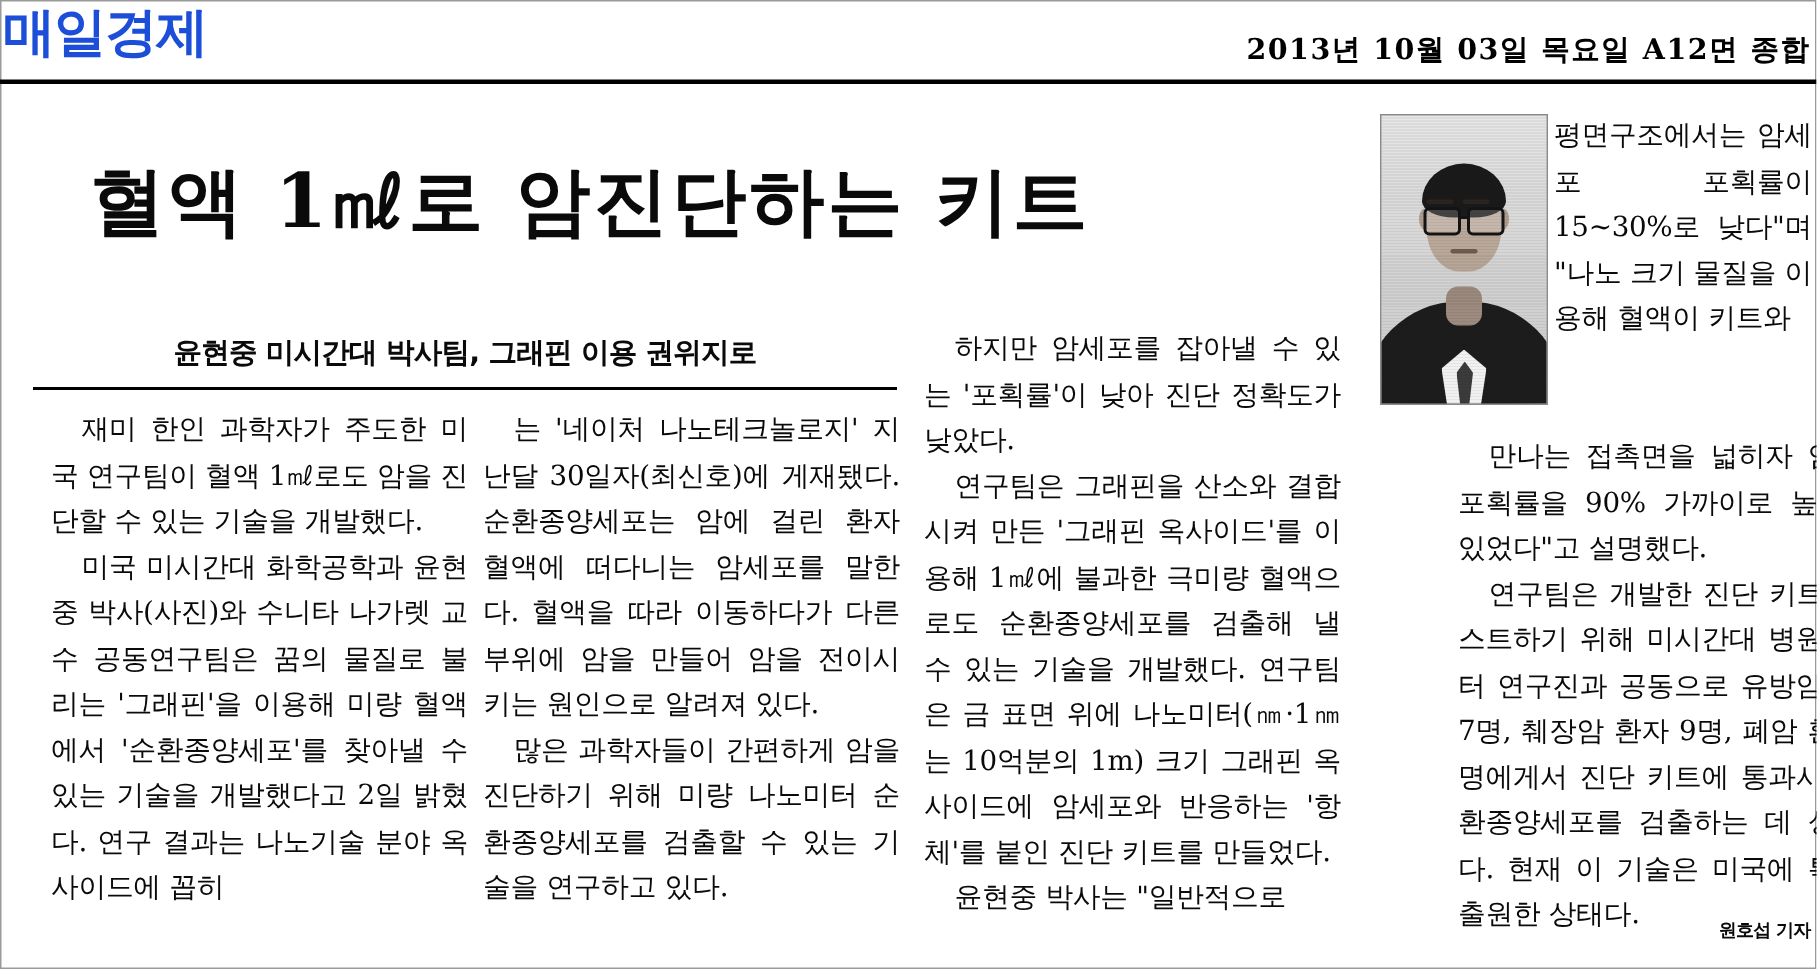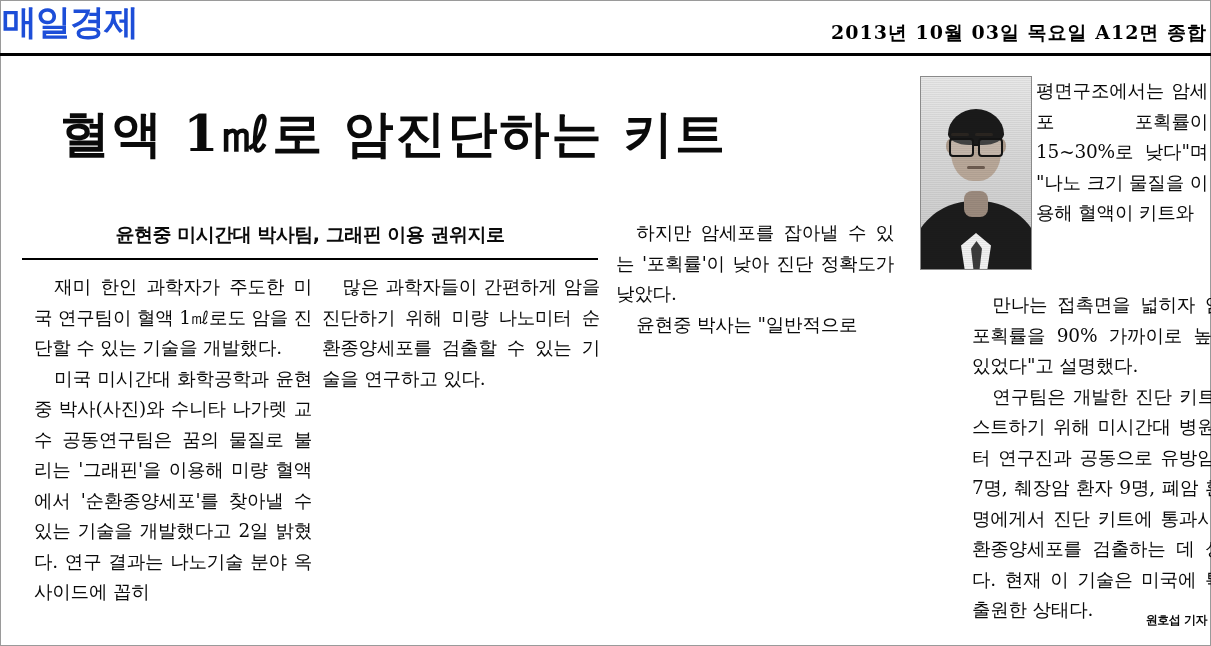--- a/index.html
+++ b/index.html
@@ -317,25 +317,27 @@
   <div class="mouth"></div>
   <div class="grain"></div>
 </div>
 
 <div class="col" id="col1">
   <p>재미 한인 과학자가 주도한 미국 연구팀이 혈액 1㎖로도 암을 진단할 수 있는 기술을 개발했다.</p>
   <p>미국 미시간대 화학공학과 윤현중 박사(사진)와 수니타 나가렛 교수 공동연구팀은 꿈의 물질로 불리는 '그래핀'을 이용해 미량 혈액에서 '순환종양세포'를 찾아낼 수 있는 기술을 개발했다고 2일 밝혔다. 연구 결과는 나노기술 분야 옥사이드에 꼽히</p>
 </div>
 
 <div class="col" id="col2">
+  <p>는 '네이처 나노테크놀로지' 지난달 30일자(최신호)에 게재됐다. 순환종양세포는 암에 걸린 환자 혈액에 떠다니는 암세포를 말한다. 혈액을 따라 이동하다가 다른 부위에 암을 만들어 암을 전이시키는 원인으로 알려져 있다.</p>
   <p>많은 과학자들이 간편하게 암을 진단하기 위해 미량 나노미터 순환종양세포를 검출할 수 있는 기술을 연구하고 있다.</p>
 </div>
 
 <div class="col" id="col3">
   <p>하지만 암세포를 잡아낼 수 있는 '포획률'이 낮아 진단 정확도가 낮았다.</p>
+  <p>연구팀은 그래핀을 산소와 결합시켜 만든 '그래핀 옥사이드'를 이용해 1㎖에 불과한 극미량 혈액으로도 순환종양세포를 검출해 낼 수 있는 기술을 개발했다. 연구팀은 금 표면 위에 나노미터(㎚·1㎚는 10억분의 1m) 크기 그래핀 옥사이드에 암세포와 반응하는 '항체'를 붙인 진단 키트를 만들었다.</p>
   <p>윤현중 박사는 "일반적으로</p>
 </div>
 
 <div id="col4-top">
   <p>평면구조에서는 암세포 포획률이 15~30%로 낮다"며 "나노 크기 물질을 이용해 혈액이 키트와</p>
 </div>
 
 <div class="col" id="col4">
   <p>만나는 접촉면을 넓히자 암세포 포획률을 90% 가까이로 높일 수 있었다"고 설명했다.</p>
   <p>연구팀은 개발한 진단 키트를 테스트하기 위해 미시간대 병원 암센터 연구진과 공동으로 유방암 환자 7명, 췌장암 환자 9명, 폐암 환자 4명에게서 진단 키트에 통과시켜 순환종양세포를 검출하는 데 성공했다. 현재 이 기술은 미국에 특허를 출원한 상태다.</p>

